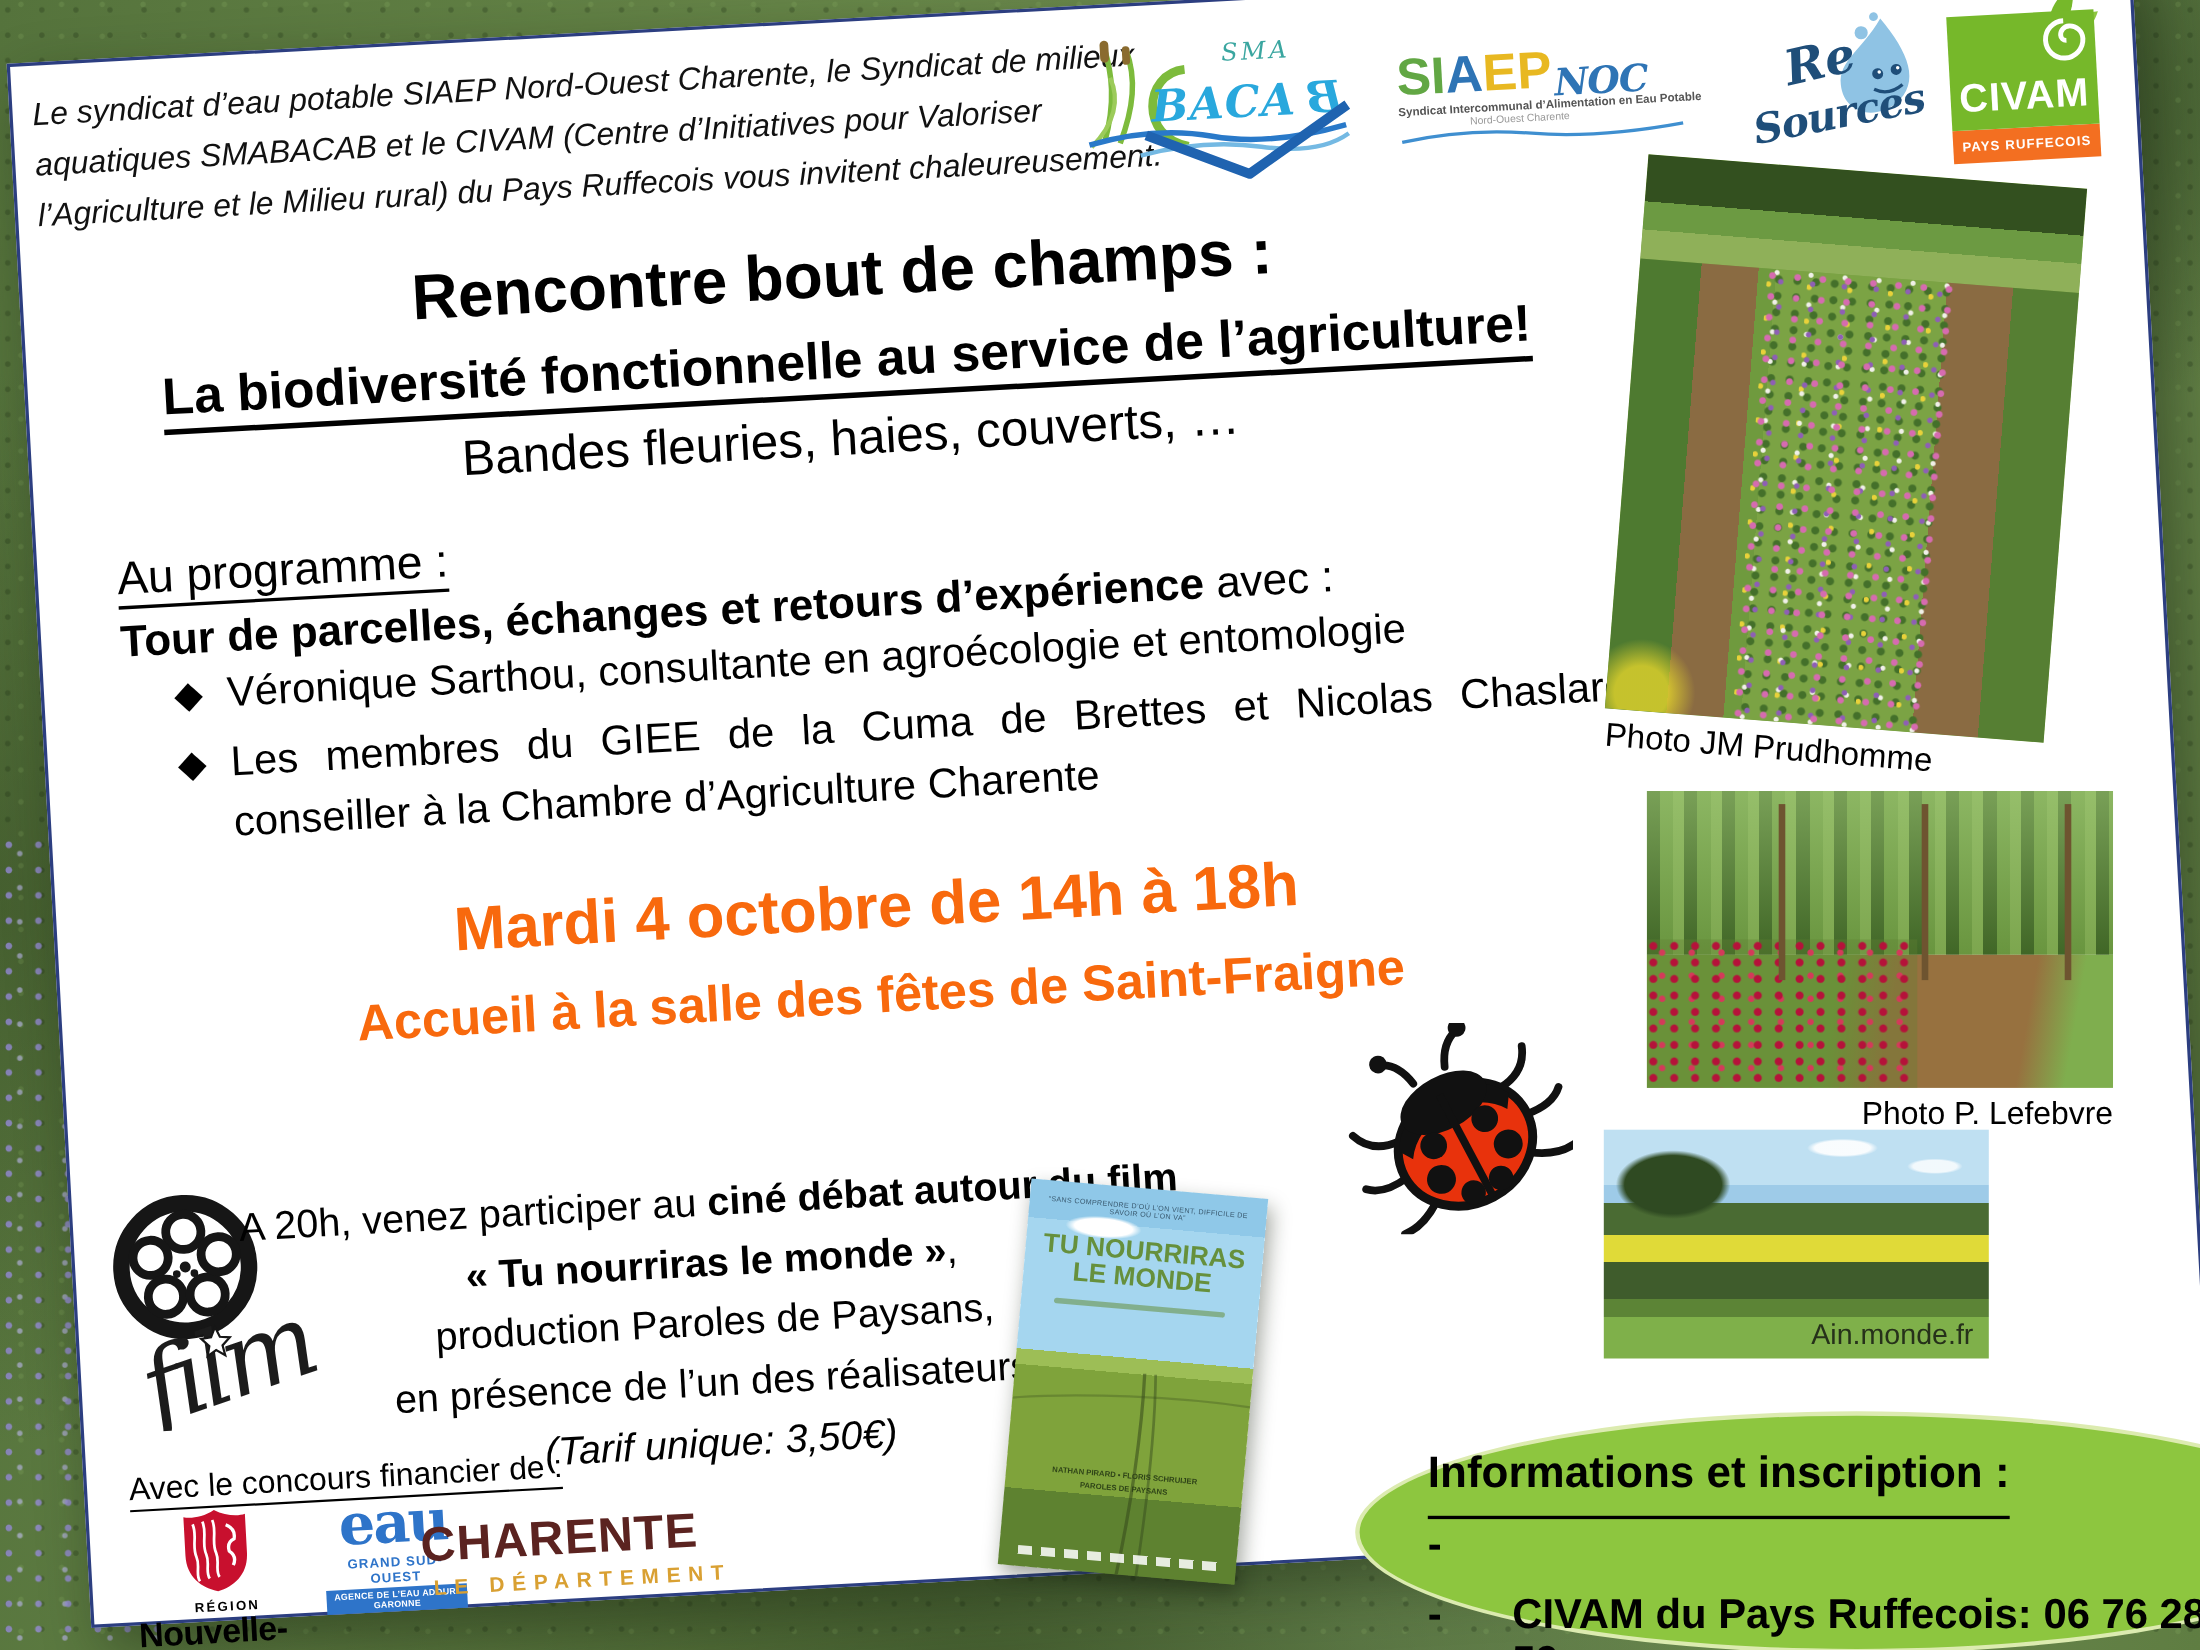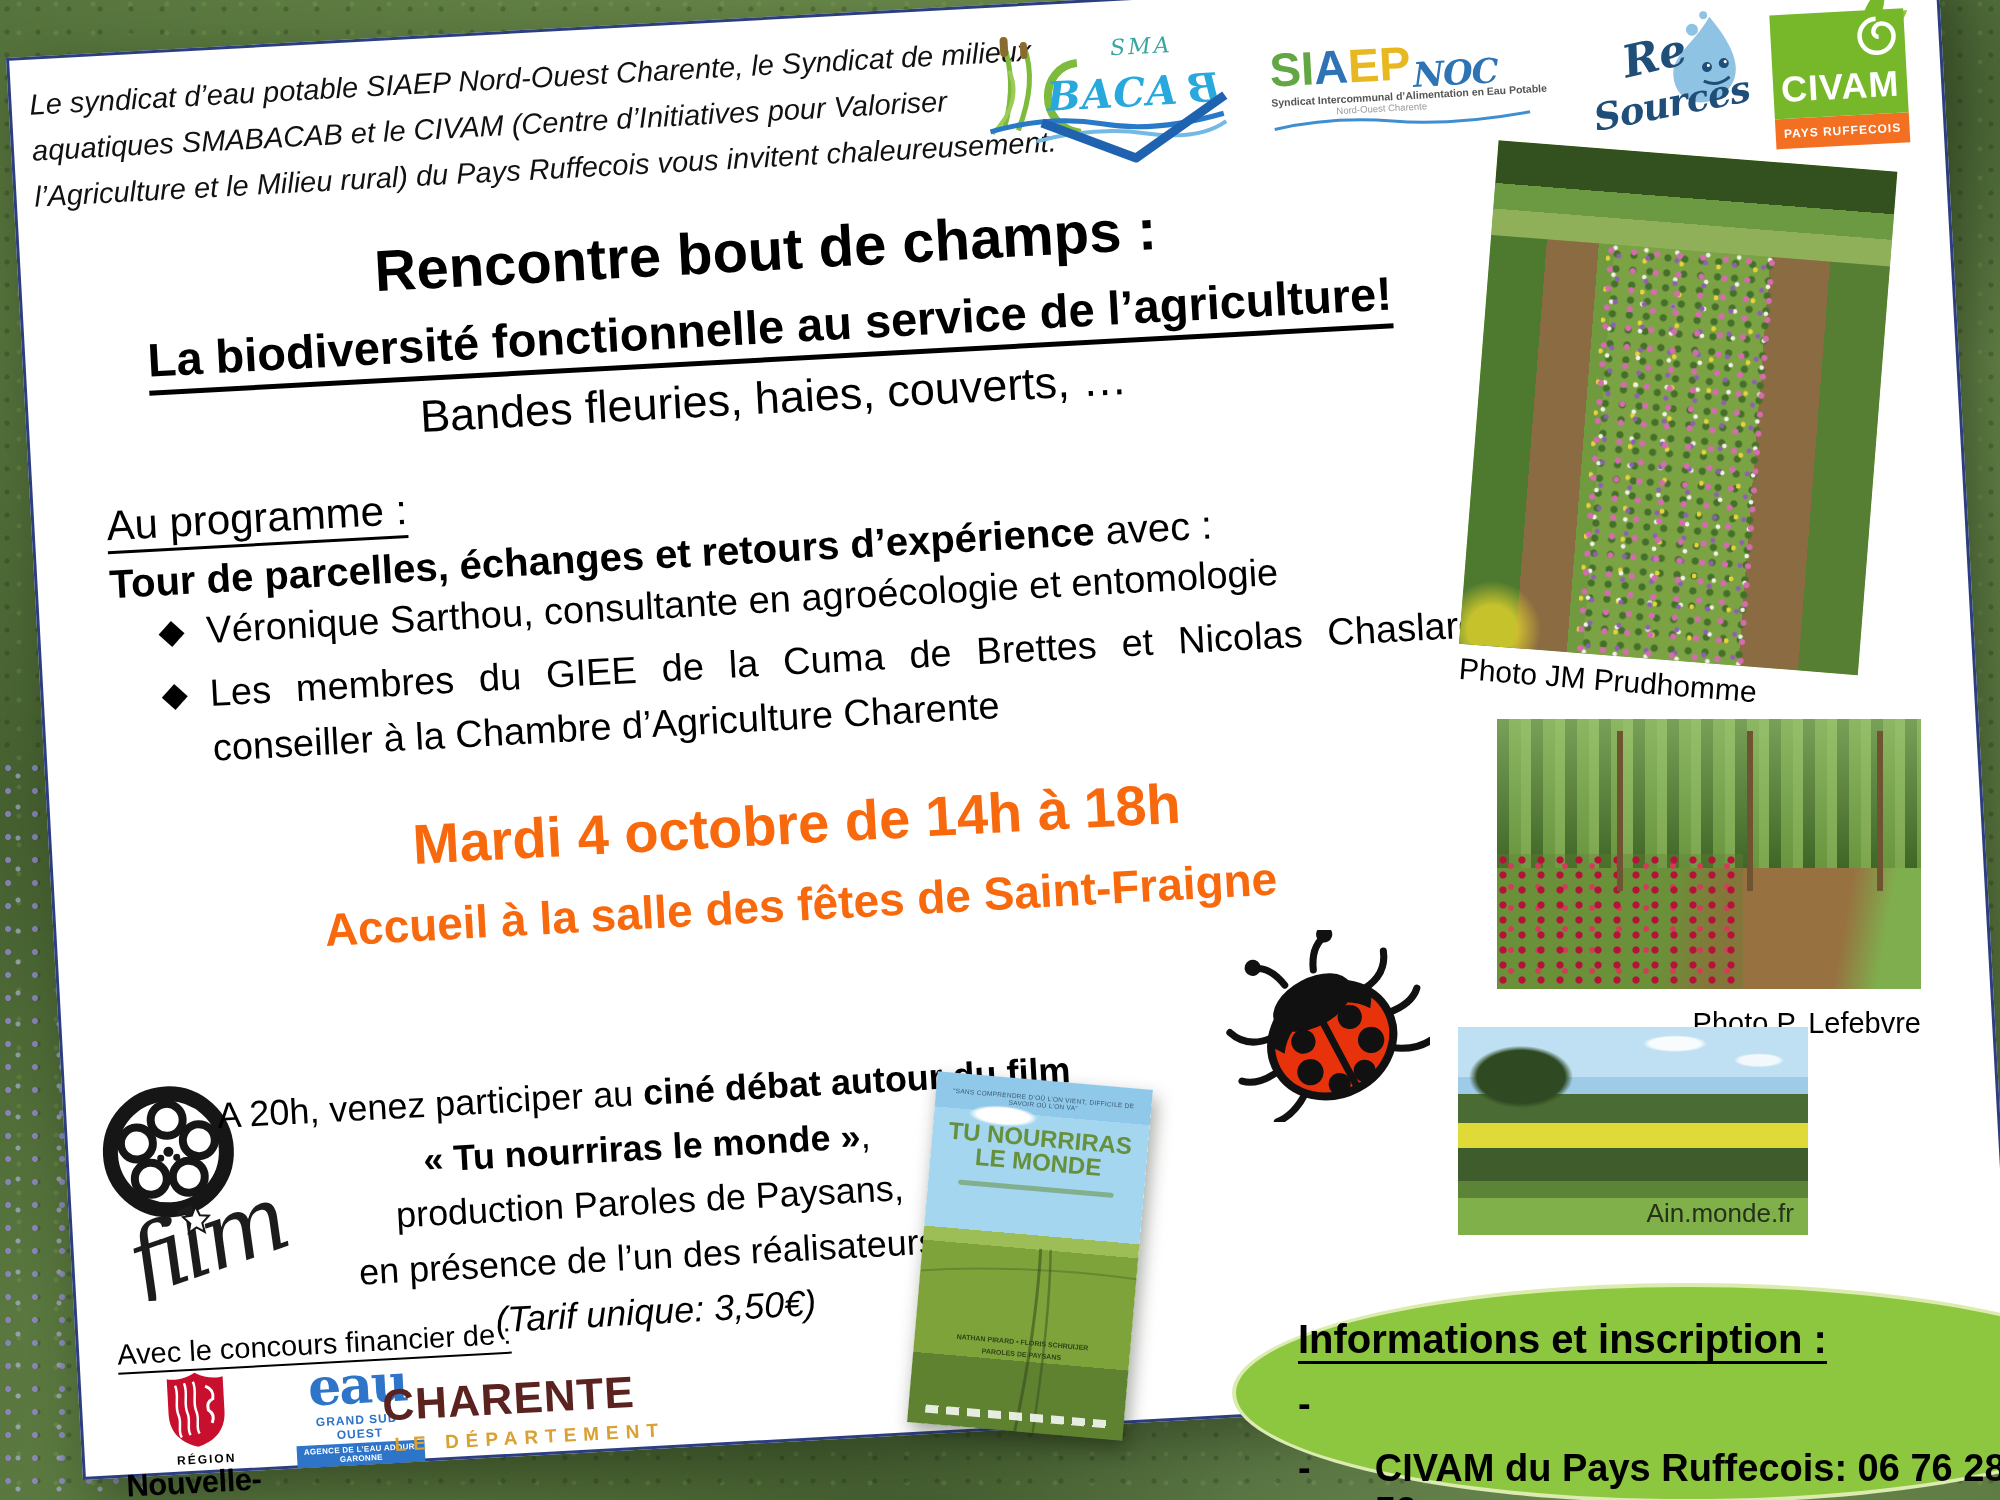--- a/index.html
+++ b/index.html
@@ -125,21 +125,21 @@
         linear-gradient(180deg, rgba(160,200,120,.6), rgba(70,110,40,.15)),
         repeating-linear-gradient(90deg, #3f6526 0 12px, #6f9c43 12px 24px, #86b055 24px 34px); }
   .p2-ground { position:absolute; top:55%; left:0; right:0; bottom:0;
       background:linear-gradient(100deg, #6f9a3c 0 40%, #97713f 52% 80%, #7fae4e 90%); }
   .p2-flowers { position:absolute; left:0; bottom:0; width:58%; height:50%;
       background-image:
         radial-gradient(circle at 6px 6px, #b5123a 3px, transparent 4.2px),
         radial-gradient(circle at 14px 12px, #d43a5a 2.4px, transparent 3.4px);
       background-size:19px 15px, 27px 21px; background-color:rgba(96,128,52,.35); }
   .p2-post { position:absolute; width:6px; height:160px; background:#6e5430; top:12px; }
-  .photo2-caption { font-size:29px; color:#000; text-align:right; margin-top:18px; }
+  .photo2-caption { font-size:29px; color:#000; text-align:right; margin-top:8px; }
   .photo3 { position:absolute; left:1458px; top:1027px; width:350px; height:208px;
       background-image:
         radial-gradient(ellipse 80px 48px at 18% 24%, #2f4a22 55%, transparent 65%),
         radial-gradient(ellipse 46px 12px at 62% 8%, rgba(255,255,255,.9) 55%, transparent 70%),
         radial-gradient(ellipse 36px 10px at 86% 16%, rgba(255,255,255,.8) 55%, transparent 70%),
         linear-gradient(180deg, #bfe0f2 0 24%, #9ecbe8 24% 32%, #4a6b33 32% 46%,
            #e0da38 46% 58%, #3f5c2c 58% 74%, #5c8436 74% 82%, #7fb04a 82% 100%); }
   .photo3-caption { position:absolute; right:14px; bottom:6px; font-size:26px; color:#26311a; }
   
   .poster { position:absolute; left:922px; top:1080px; width:216px; height:352px;
@@ -159,21 +159,21 @@
   .poster-logos { position:absolute; bottom:3%; left:8%; right:8%; height:8px;
       background:repeating-linear-gradient(90deg, rgba(255,255,255,.85) 0 13px, transparent 13px 21px); }
   .poster-tracks { position:absolute; inset:0; }
   
   .ladybug { position:absolute; left:1225px; top:930px; width:205px; height:192px; }
   
   .oval { position:absolute; left:1232px; top:1283px; width:912px; height:220px;
       background:#8DC63F; border:4px solid #DCEBB0; border-radius:50%;
       padding:30px 40px 0 62px; color:#000; }
   .oval-heading { font-size:40px; font-weight:700; }
-  .oval-heading span { border-bottom:3px solid #000; padding-bottom:0; }
+  .oval-heading span { border-bottom:3px solid #000; padding-bottom:17px; }
   .oval-item { display:flex; font-size:38px; font-weight:700; margin-top:21px; }
   .oval-item .dash { width:78px; }
 </style>
 </head>
 <body>
 
 <div class="bg"></div>
 <div class="bg-speckle"></div>
 <div class="bg-flowers"></div>
 

